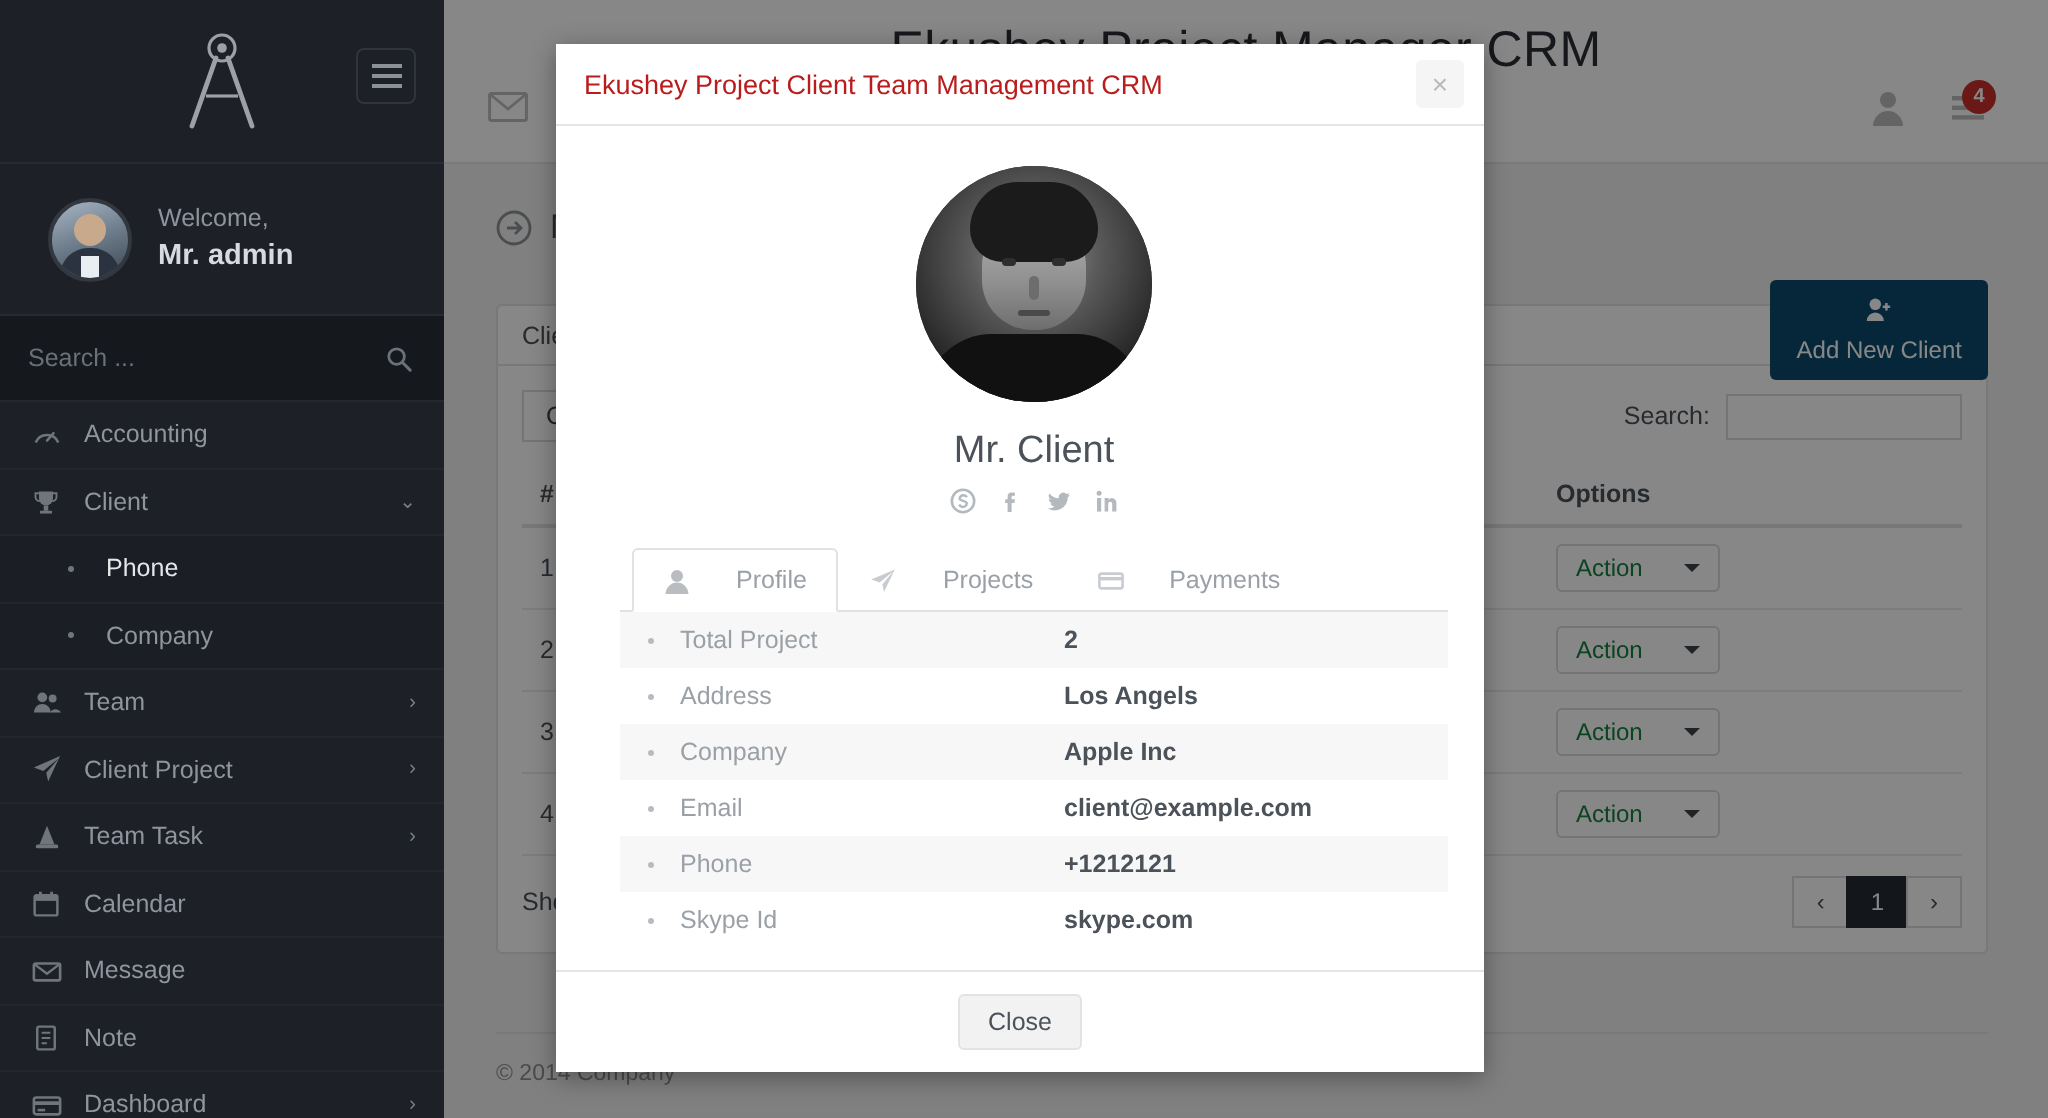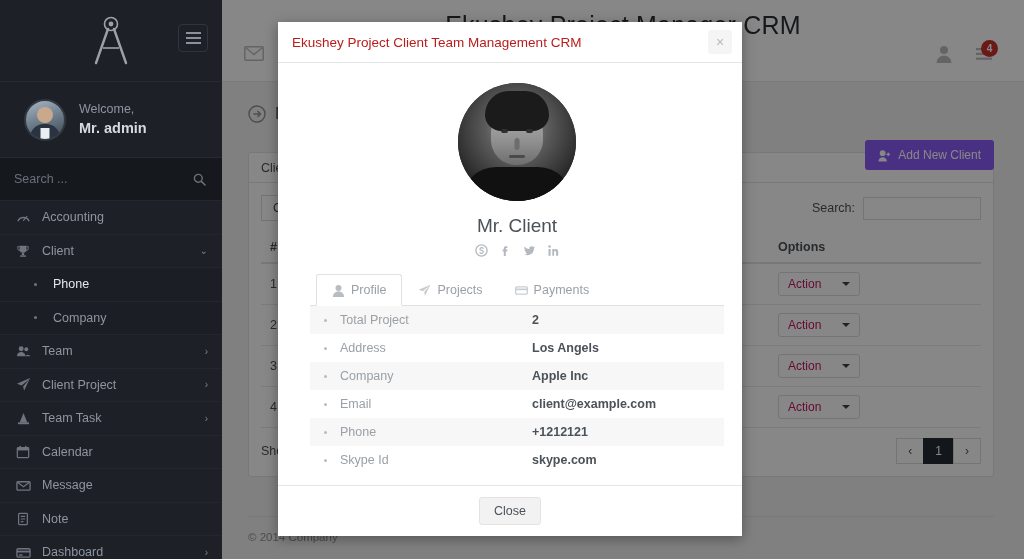--- a/index.html
+++ b/index.html
@@ -86,23 +86,23 @@
   .badge {
     position: absolute; right: 26px; top: 40px; min-width: 17px; height: 17px;
     background: #c9302c; color: #fff; border-radius: 50%; font-size: 10px;
     display: flex; align-items: center; justify-content: center; font-weight: bold;
   }
 
   .page-head { padding: 22px 30px 0 26px; display: flex; align-items: center; }
   .page-head .arrow-ic { width: 18px; height: 18px; margin-right: 9px; opacity: .6; }
   .page-head h2 { font-size: 17px; color: #4b5158; font-weight: normal; }
   .add-btn {
-    position: absolute; right: 30px; top: 140px; background: #8b5cf6; color: #fff;
+    position: absolute; right: 30px; top: 140px; background: #0c4a6e; color: #fff;
     font-size: 12px; padding: 8px 13px; border-radius: 3px; display: flex;
-    align-items: center; gap: 7px;
+    align-items: center; gap: 7px; flex-direction: column;
   }
   .add-btn .ui { width: 13px; height: 13px; }
 
   .panel {
     margin: 28px 30px 0 26px; background: #fff; border: 1px solid #e2e2e2; border-radius: 3px;
   }
   .panel-head {
     height: 30px; padding: 0 12px; display: flex; align-items: center;
     font-size: 12.5px; color: #4b5158; border-bottom: 1px solid #e2e2e2;
   }
@@ -116,21 +116,21 @@
   .dt-search { margin-left: auto; display: flex; align-items: center; gap: 8px; font-size: 12.5px; color: #4b5158; }
   .dt-search input { width: 118px; height: 23px; border: 1px solid #dcdcdc; background: #fff; }
 
   table.dt { width: 100%; border-collapse: collapse; font-size: 12.5px; color: #4b5158; }
   table.dt th {
     text-align: left; font-weight: bold; padding: 8px 9px; border-bottom: 2px solid #e2e2e2;
   }
   table.dt td { padding: 8px 9px; border-bottom: 1px solid #eaeaea; }
   .action-btn {
     display: inline-flex; align-items: center; gap: 21px; border: 1px solid #dcdcdc;
-    padding: 4px 9px; font-size: 12px; color: #be185d; border-radius: 3px; background: #fff;
+    padding: 4px 9px; font-size: 12px; color: #15803d; border-radius: 3px; background: #fff;
   }
   .caret { width: 0; height: 0; border-left: 4px solid transparent; border-right: 4px solid transparent;
            border-top: 4px solid #3f444a; }
   .dt-foot { display: flex; align-items: center; margin-top: 10px; font-size: 12.5px; color: #4b5158; }
   .pager { margin-left: auto; display: flex; }
   .pager .pg {
     border: 1px solid #dcdcdc; padding: 5px 11px; margin-left: -1px; font-size: 12px; color: #4b5158; background:#fff;
   }
   .pager .pg.on { background: #252a31; color: #fff; border-color: #252a31; }
 
@@ -181,21 +181,21 @@
   .prof-photo .mo { position:absolute; left:50%; top:72px; transform:translateX(-50%);
      width:16px; height:3px; border-radius:2px; background:#4a4a4a; }
   .prof-photo .shl { position:absolute; left:50%; bottom:0; transform:translateX(-50%);
      width:110px; height:34px; border-radius: 34px 34px 0 0; background:#111; }
   .prof-name { text-align: center; font-size: 19px; color: #4c5259; margin-top: 14px; font-weight: normal; }
   .socials { display: flex; justify-content: center; gap: 11px; margin-top: 7px; }
   .socials .s { width: 13px; height: 13px; color: #b4b9bf; display:flex; align-items:center; justify-content:center; }
 
   .tabs { display: flex; margin-top: 16px; border-bottom: 1px solid #e1e1e1; padding-left: 6px; }
   .tab {
-    display: flex; align-items: center; gap: 6px; padding: 8px 15px; font-size: 12.5px;
+    display: flex; align-items: center; gap: 23px; padding: 8px 15px; font-size: 12.5px;
     color: #9aa0a6; position: relative; top: 1px; border: 1px solid transparent; border-radius: 3px 3px 0 0;
   }
   .tab.on { color: #9aa0a6; background: #fff; border-color: #e1e1e1; border-bottom-color: #fff; }
   .tab .ti { width: 13px; height: 13px; opacity: .6; }
 
   .kv { margin-top: 0; }
   .kv-row { display: flex; align-items: center; height: 28px; font-size: 12.5px; }
   .kv-row:nth-child(odd) { background: #f7f7f7; }
   .kv-row .bullet { width: 3px; height: 3px; border-radius: 50%; background: #b8bcc2; margin: 0 13px 0 14px; flex:0 0 3px; }
   .kv-row .k { width: 192px; color: #9aa0a6; }

